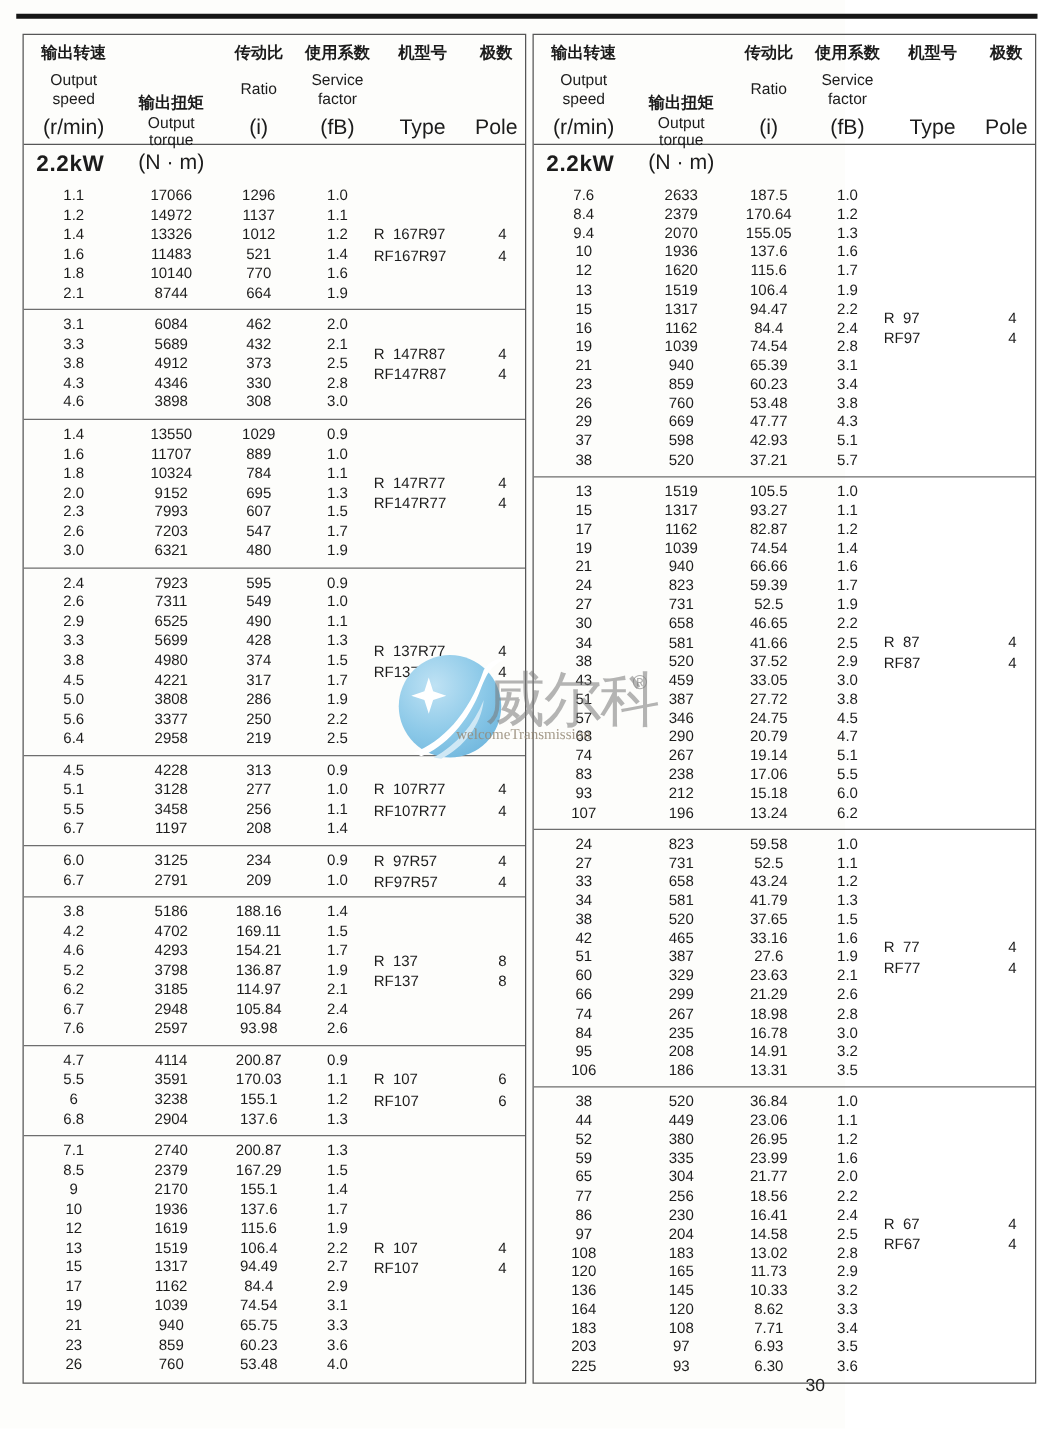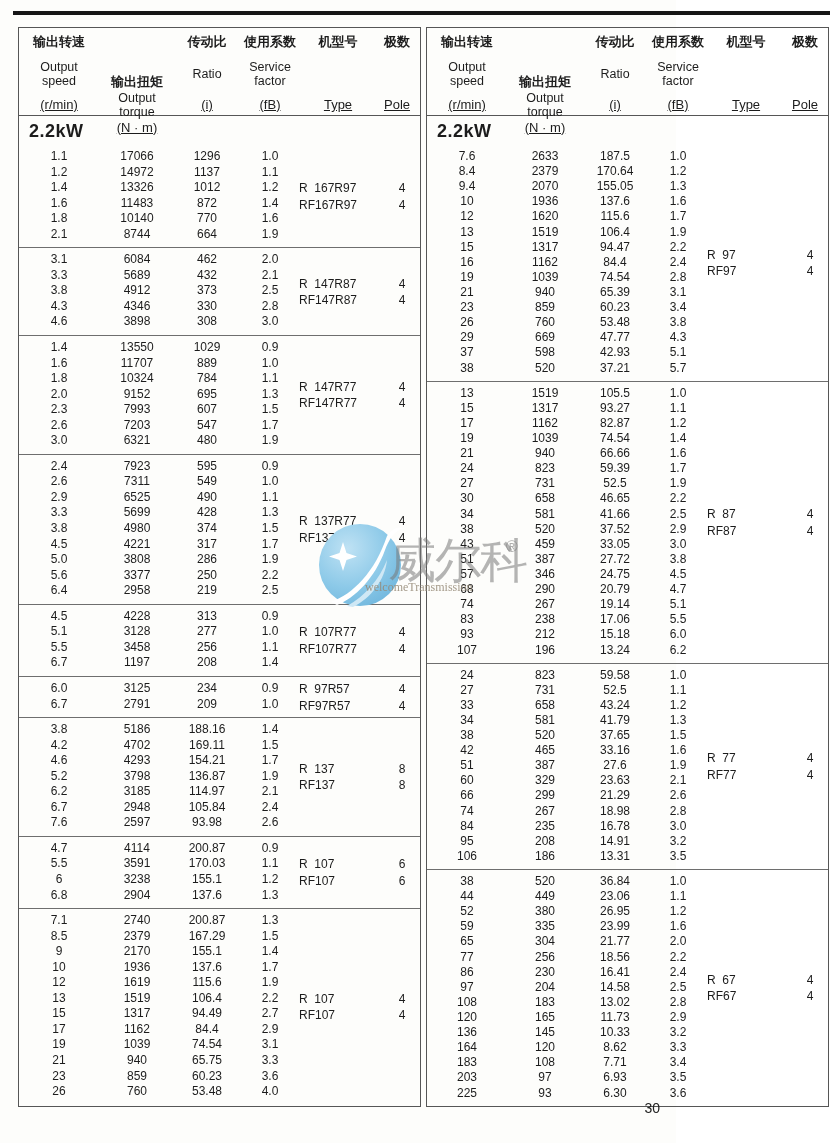--- a/index.html
+++ b/index.html
@@ -21,21 +21,21 @@
   .phead{display:flex;height:88px;border-bottom:1px solid #565656;padding-top:5px;box-sizing:border-box;}
   .hcell{display:flex;flex-direction:column;justify-content:space-between;text-align:center;padding-bottom:3px;box-sizing:border-box;}
   .col-speed{width:80px;}
   .col-torque{width:76px;margin-top:40px;}
   .col-ratio{width:64px;}
   .col-sf{width:62px;}
   .col-type{width:74px;}
   .col-pole{width:44px;}
   .hcn{font-size:13px;font-weight:700;}
   .hen{font-size:12.5px;line-height:1.15;white-space:pre-line;}
-  .hunit{font-size:13px;text-decoration:underline;}
+  .hunit{font-size:17px;}
 
   .power{font-size:18px;font-weight:700;margin:5px 0 3px 10px;letter-spacing:.5px;}
 
   .group{position:relative;border-top:1px solid #6e6e6e;padding:4px 0 5px 0;}
   .group:first-child{border-top:none;}
   .row{display:flex;height:var(--rh);line-height:var(--rh);font-size:12px;}
   .c{text-align:center;display:inline-block;}
   .c0{width:80px;}
   .c1{width:76px;}
   .c2{width:64px;}
@@ -118,21 +118,21 @@
               </div>
               <div class="row">
                 <span class="c c0">1.4</span>
                 <span class="c c1">13326</span>
                 <span class="c c2">1012</span>
                 <span class="c c3">1.2</span>
               </div>
               <div class="row">
                 <span class="c c0">1.6</span>
                 <span class="c c1">11483</span>
-                <span class="c c2">872</span>
+                <span class="c c2">521</span>
                 <span class="c c3">1.4</span>
               </div>
               <div class="row">
                 <span class="c c0">1.8</span>
                 <span class="c c1">10140</span>
                 <span class="c c2">770</span>
                 <span class="c c3">1.6</span>
               </div>
               <div class="row">
                 <span class="c c0">2.1</span>

